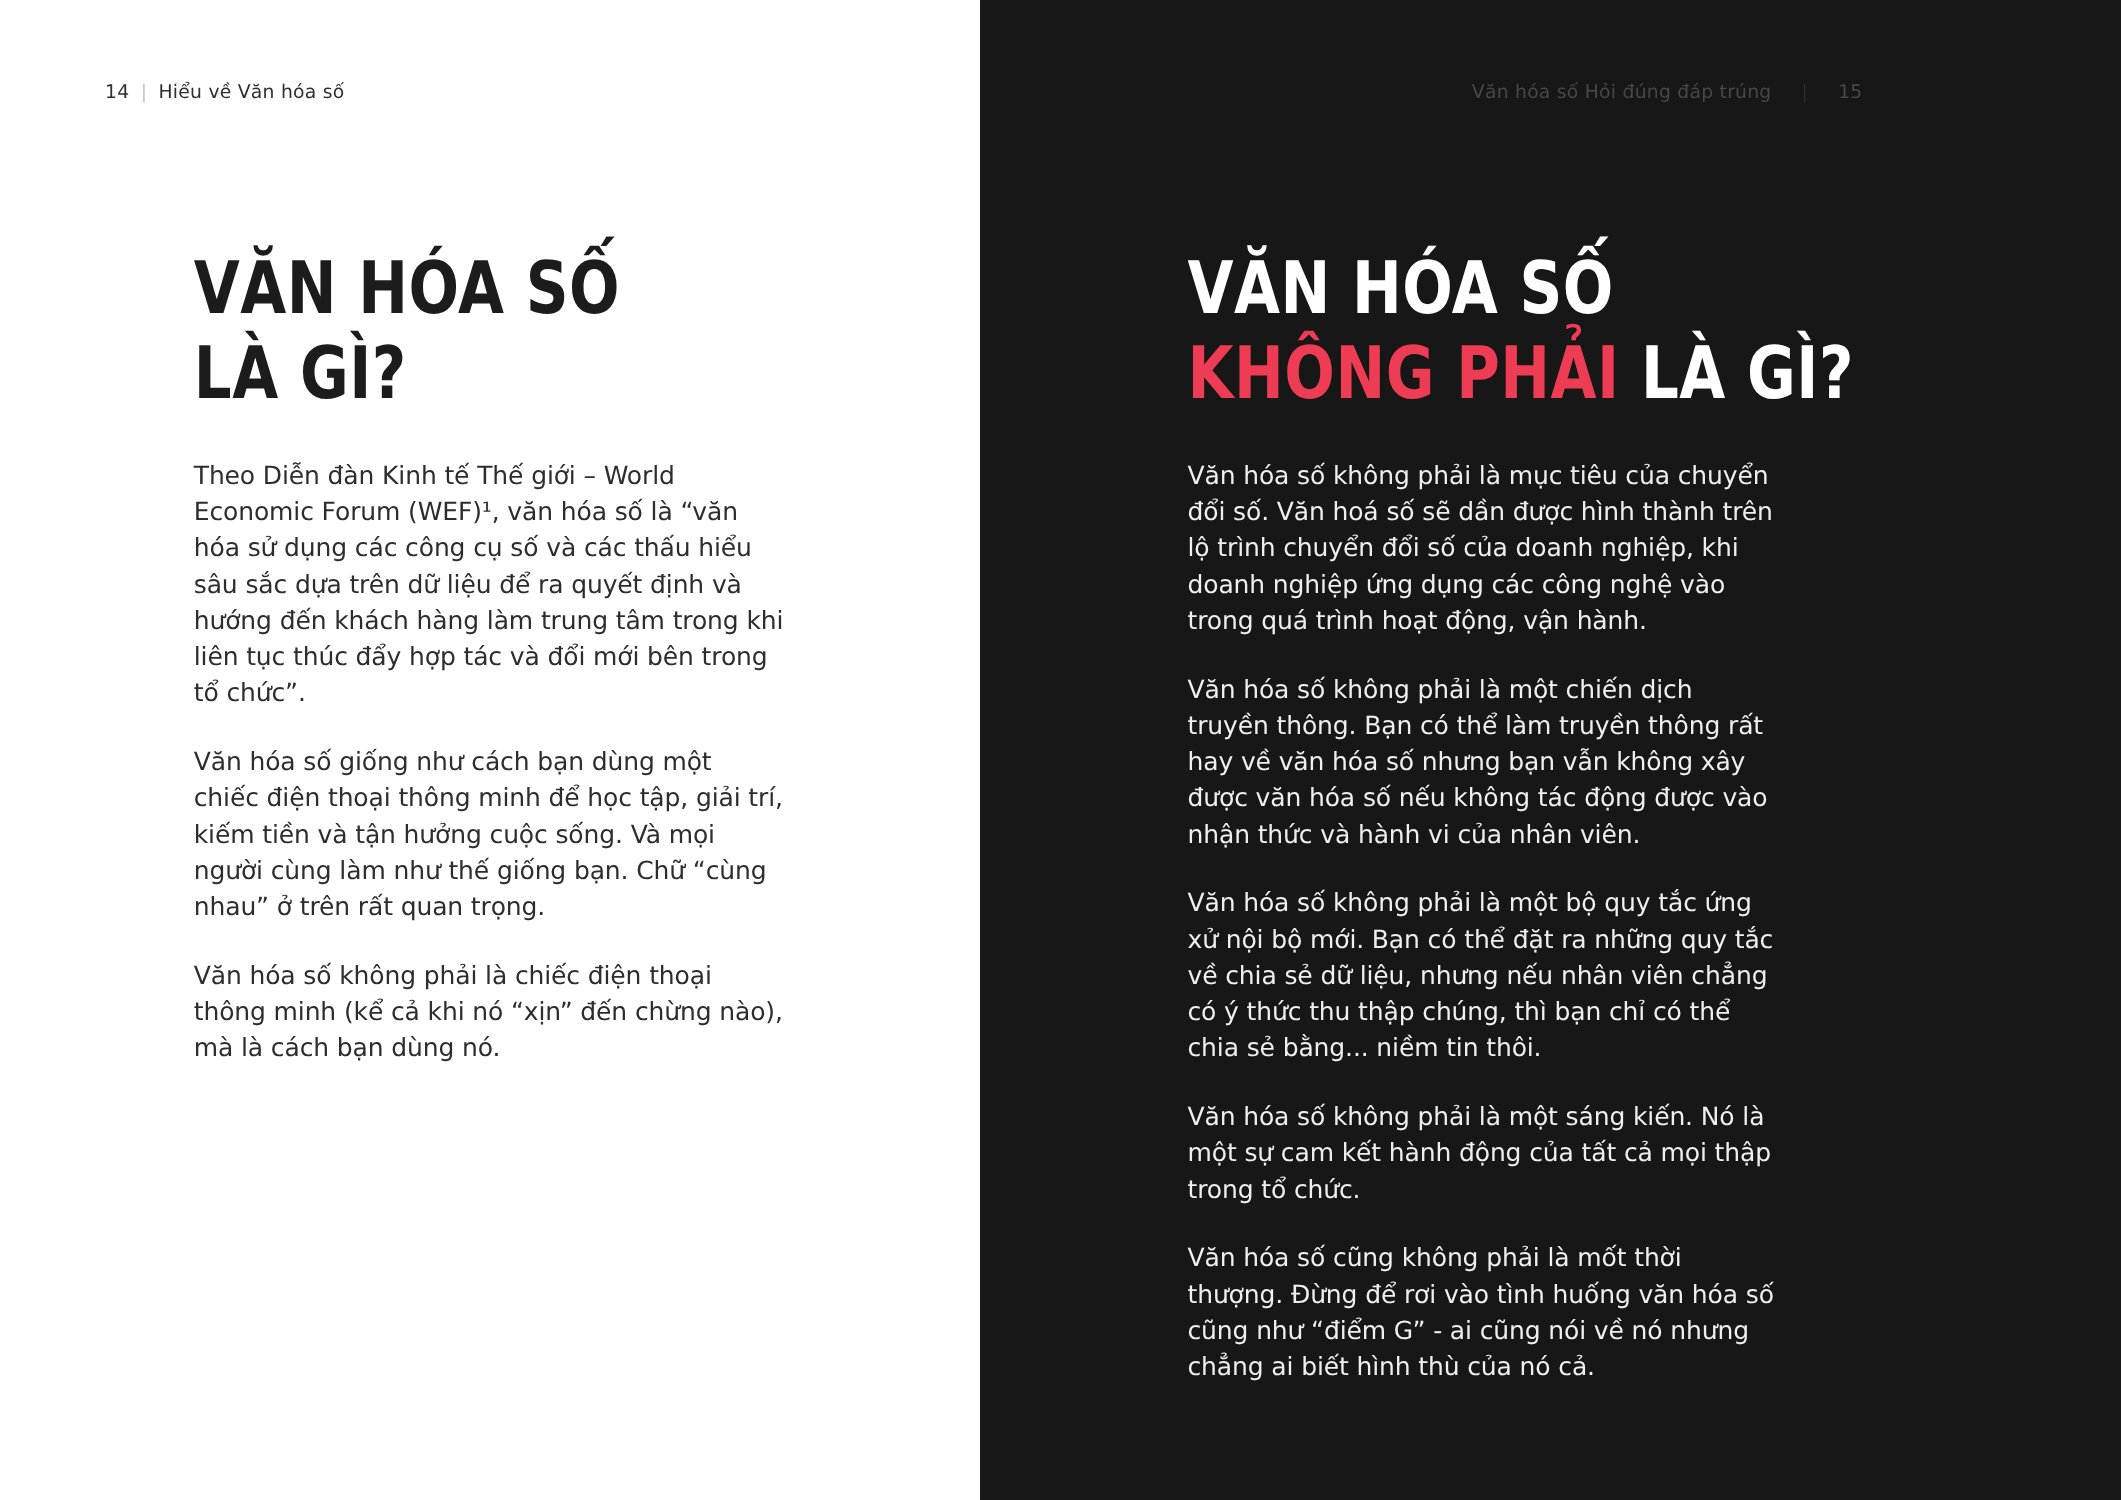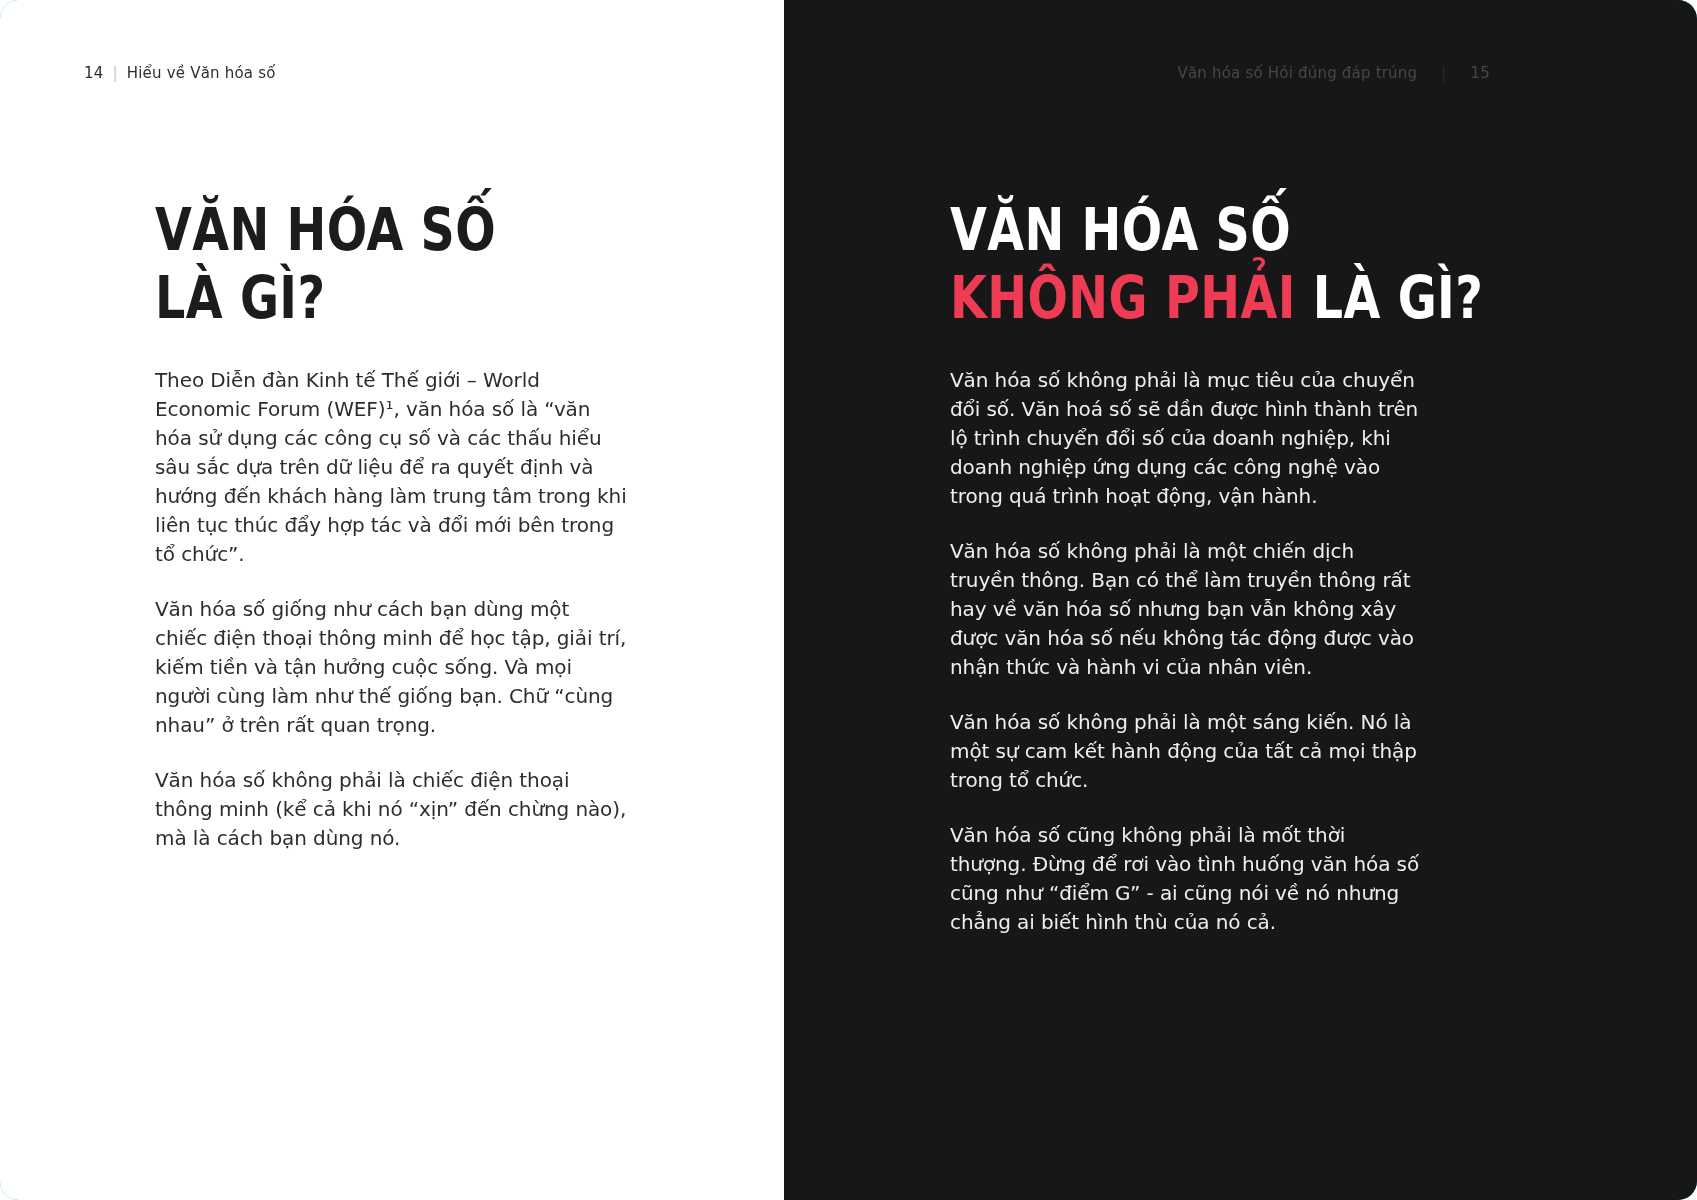--- a/index.html
+++ b/index.html
@@ -7,21 +7,20 @@
     padding: 0;
     background: #ffffff;
   }
   .spread {
     position: relative;
     width: 1697px;
     height: 1200px;
     overflow: hidden;
     font-family: "DejaVu Sans", sans-serif;
     background: #0ea5e9;
-    border-radius: 19px;
   }
   .page {
     position: absolute;
     top: 0;
     height: 1200px;
   }
   .page-left {
     left: 0;
     width: 784px;
     background: #ffffff;
@@ -138,18 +137,19 @@
     </header>
 
     <h1 class="title">
       <span class="tl">VĂN HÓA SỐ</span>
       <span class="tl"><span class="red">KHÔNG PHẢI</span><span> LÀ GÌ?</span></span>
     </h1>
 
     <div class="body-copy">
       <p>Văn hóa số không phải là mục tiêu của chuyển đổi số. Văn hoá số sẽ dần được hình thành trên lộ trình chuyển đổi số của doanh nghiệp, khi doanh nghiệp ứng dụng các công nghệ vào trong quá trình hoạt động, vận hành.</p>
       <p>Văn hóa số không phải là một chiến dịch truyền thông. Bạn có thể làm truyền thông rất hay về văn hóa số nhưng bạn vẫn không xây được văn hóa số nếu không tác động được vào nhận thức và hành vi của nhân viên.</p>
+      <p>Văn hóa số không phải là một bộ quy tắc ứng xử nội bộ mới. Bạn có thể đặt ra những quy tắc về chia sẻ dữ liệu, nhưng nếu nhân viên chẳng có ý thức thu thập chúng, thì bạn chỉ có thể chia sẻ bằng... niềm tin thôi.</p>
       <p>Văn hóa số không phải là một sáng kiến. Nó là một sự cam kết hành động của tất cả mọi thập trong tổ chức.</p>
       <p>Văn hóa số cũng không phải là mốt thời thượng. Đừng để rơi vào tình huống văn hóa số cũng như “điểm G” - ai cũng nói về nó nhưng chẳng ai biết hình thù của nó cả.</p>
     </div>
   </section>
 
 </div>
 
 </body></html>

